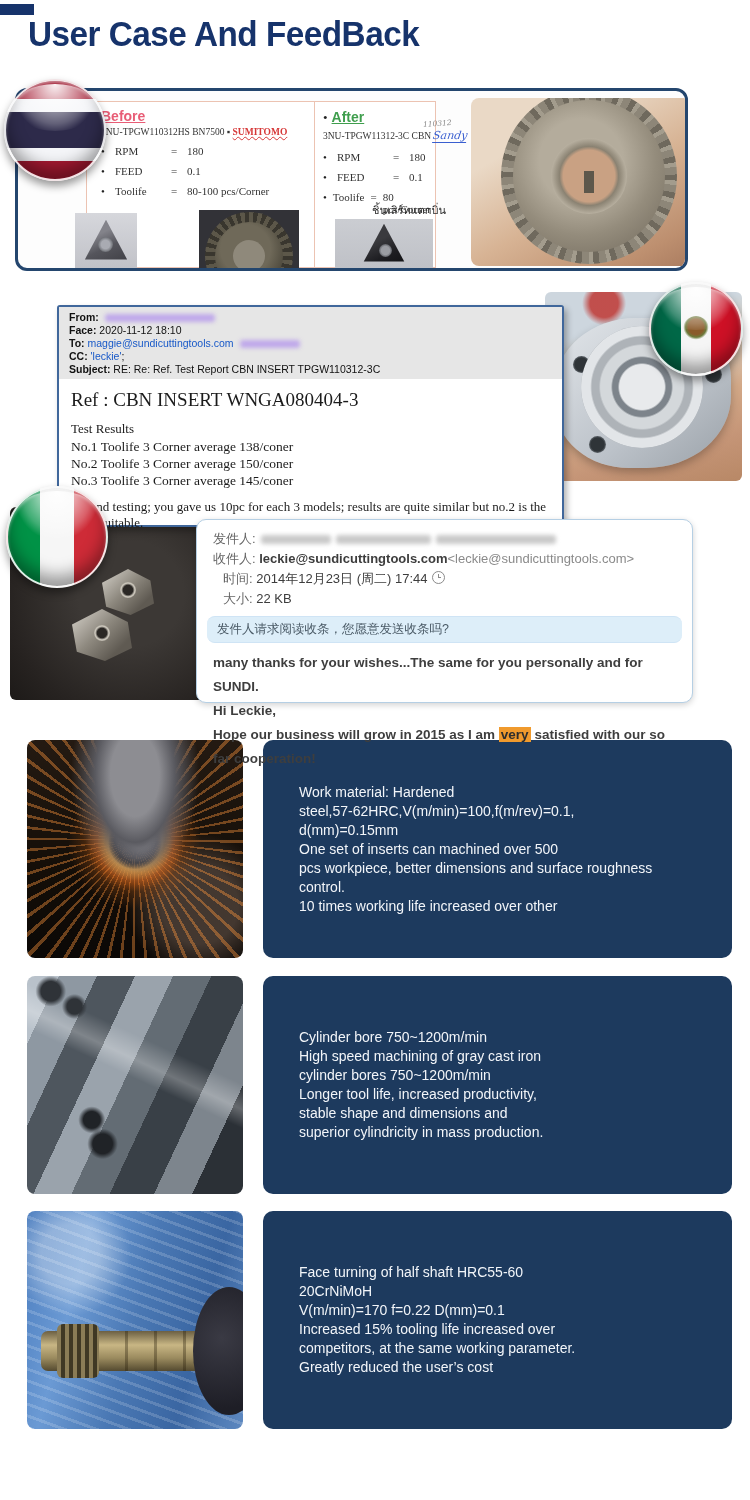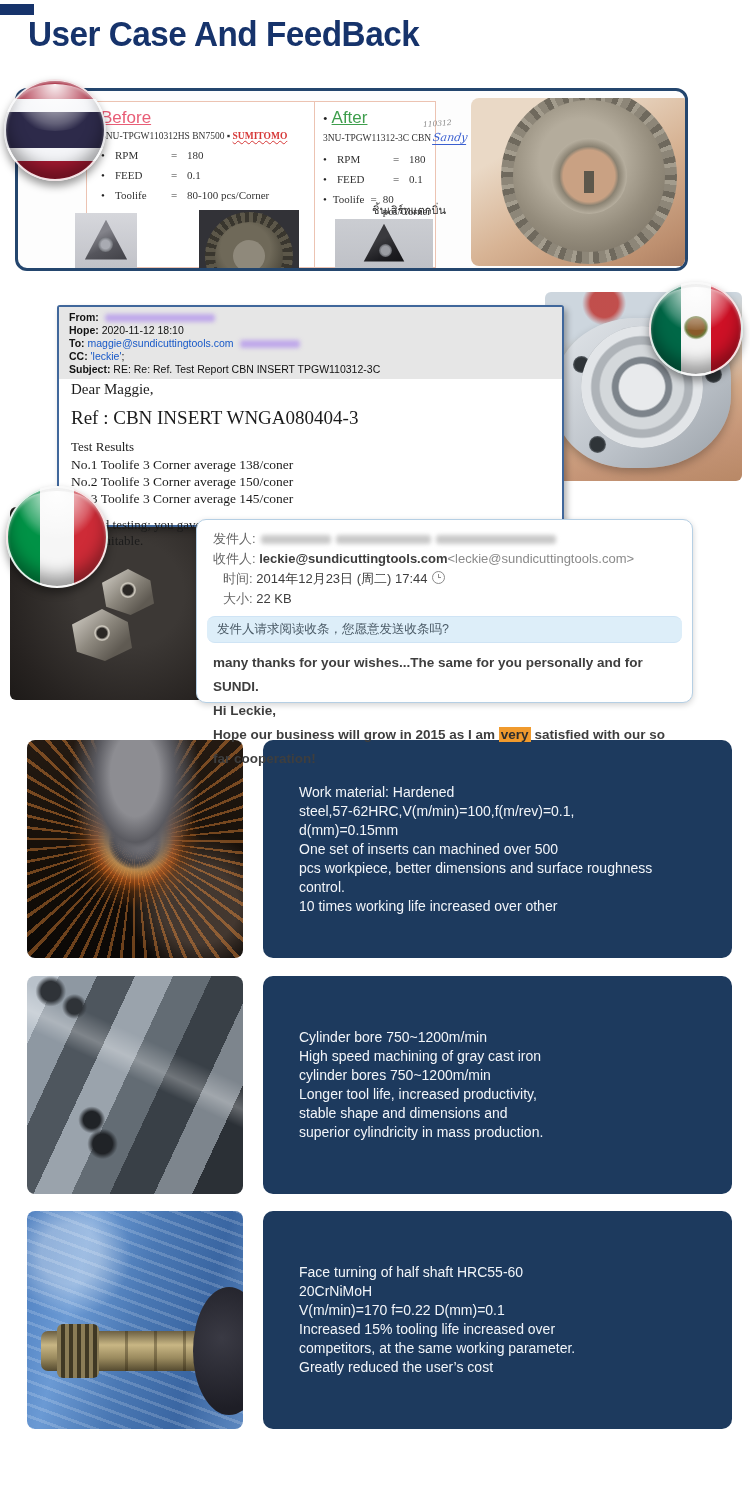--- a/index.html
+++ b/index.html
@@ -29,21 +29,21 @@
 
   
   .card1{position:absolute;left:15px;top:88px;width:667px;height:177px;background:#fdfdfd;
     border:3px solid #24466e;border-radius:12px;overflow:hidden;}
   .slide-table{position:absolute;left:68px;top:10px;width:348px;height:165px;background:#fff;
     border:1px solid #ecc3b2;}
   .slide-divider{position:absolute;left:227px;top:0;bottom:0;width:1px;background:#ecc3b2;}
   .cell{position:absolute;top:0;bottom:0;font-family:"Liberation Serif",serif;color:#333;}
   .cell-before{left:0;width:226px;padding:6px 8px 0 14px;box-sizing:border-box;}
   .cell-after{left:228px;right:0;padding:6px 4px 0 8px;box-sizing:border-box;}
-  .slide-h{font-family:"Liberation Sans",sans-serif;font-size:17px;font-weight:400;text-decoration:underline;}
+  .slide-h{font-family:"Liberation Sans",sans-serif;font-size:14px;font-weight:700;text-decoration:underline;}
   .h-before{color:#e85d76;}
   .h-after{color:#3f9e4d;display:inline;}
   .model-line{margin-top:3px;font-size:9.5px;letter-spacing:0;white-space:nowrap;}
   .brand-red{color:#d63838;text-decoration:underline wavy #d63838;font-weight:700;}
   .handwrite{font-family:"DejaVu Serif",serif;font-style:italic;}
   .sig-blue{color:#3a5fd0;border-bottom:1.5px solid #3a5fd0;transform:skewX(-8deg);display:inline-block;font-size:11px;}
   .hand-note{position:absolute;left:108px;top:17px;font-size:7.5px;color:#8a8a8a;transform:rotate(-4deg);}
   .item-row{display:flex;align-items:baseline;margin-top:8px;font-size:11px;}
   .bullet{width:14px;color:#222;}
   .it-label{width:46px;}
@@ -281,27 +281,26 @@
     <div class="flange-ring"></div>
   </div>
   <div class="flag flag-mx">
       <div class="emblem"></div>
       <div class="gloss"></div>
     </div>
 
   <div class="email2">
     <div class="e2-header">
       <div><b>From:</b><span class="blur-chip chip-w110"></span></div>
-      <div><b>Hope:</b> <span>2020-11-12 18:10</span></div>
+      <div><b>Face:</b> <span>2020-11-12 18:10</span></div>
       <div><b>To:</b> <span class="link-blue">maggie@sundicuttingtools.com</span><span class="blur-chip chip-w60"></span></div>
       <div><b>CC:</b> <span class="link-blue">'leckie'</span><span>;</span></div>
       <div><b>Subject:</b> <span>RE: Re: Ref. Test Report CBN INSERT TPGW110312-3C</span></div>
     </div>
     <div class="e2-body">
-      <div class="e2-greet">Dear Maggie,</div>
       <div class="e2-ref">Ref : CBN INSERT WNGA080404-3</div>
       <div class="e2-rt">Test Results</div>
       <p class="e2-res">No.1  Toolife 3 Corner average 138/coner</p>
       <p class="e2-res">No.2  Toolife 3 Corner average 150/coner</p>
       <p class="e2-res">No.3  Toolife 3 Corner average 145/coner</p>
       <div class="e2-close">Second testing; you gave us 10pc for each 3 models; results are quite similar but no.2 is the most suitable.</div>
     </div>
   </div>
 
   <div class="ph-inserts">

